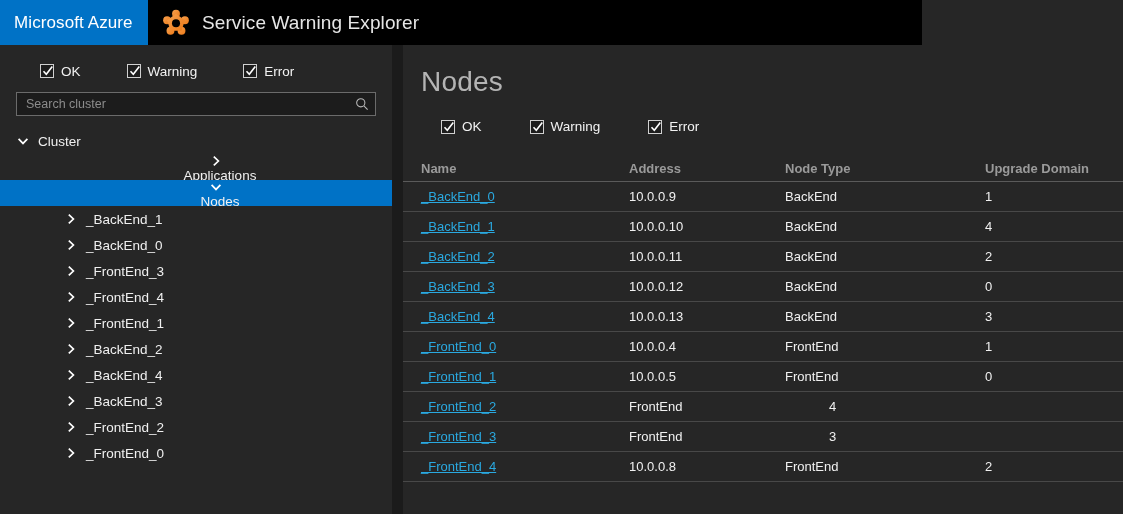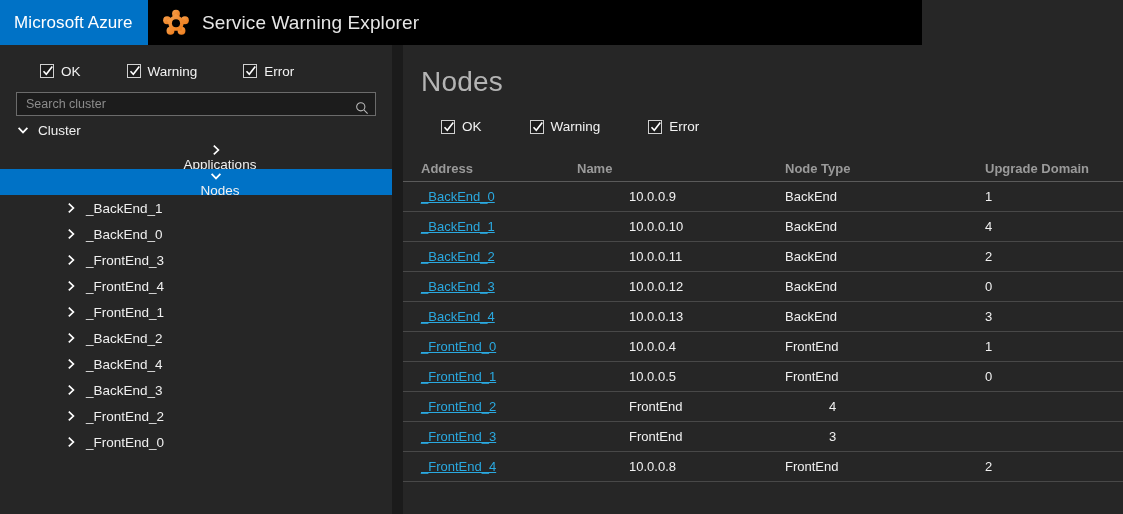--- a/index.html
+++ b/index.html
@@ -107,38 +107,38 @@
     color: #f2f2f2;
   }
 
   .search-wrap {
     margin: 13px 0 0 16px;
     width: 360px;
     height: 24px;
     border: 1px solid #6b6b6b;
     background: #1c1c1c;
     display: flex;
-    align-items: flex-end;
+    align-items: center;
     padding: 0 6px 0 9px;
   }
   .search-input {
     flex: 1;
     background: transparent;
     border: none;
     outline: none;
     color: #d8d8d8;
     font-family: "Liberation Sans", sans-serif;
     font-size: 12.5px;
     height: 100%;
   }
   .search-input::placeholder { color: #8c8c8c; opacity: 1; }
   .search-icon { width: 14px; height: 14px; flex: 0 0 14px; display: block; }
 
   
-  .tree { margin-top: 1px; }
+  .tree { margin-top: 12px; }
   .tree-node {
     height: 26px;
     display: flex;
     align-items: center;
     cursor: pointer;
     position: relative;
   }
   .tree-node.selected { background: #0072c6; }
   .chev {
     width: 14px; height: 14px;
@@ -417,22 +417,22 @@
             <path d="M2.5 7.2 L5.3 10.2 L11.3 2.4" stroke="#ffffff" stroke-width="1.6" fill="none"></path>
           </svg>
       </span>
       <span class="filter-label">Error</span>
     </div>
   </div>
 
   <div class="table">
 
     <div class="trow header">
+      <div class="cell c-name">Name</div>
       <div class="cell c-addr">Address</div>
-      <div class="cell c-name">Name</div>
       <div class="cell c-type">Node Type</div>
       <div class="cell c-ud">Upgrade Domain</div>
     </div>
 
     <div class="trow">
       <div class="cell c-name"><span class="node-link">_BackEnd_0</span></div>
       <div class="cell c-addr">10.0.0.9</div>
       <div class="cell c-type">BackEnd</div>
       <div class="cell c-ud">1</div>
     </div>

